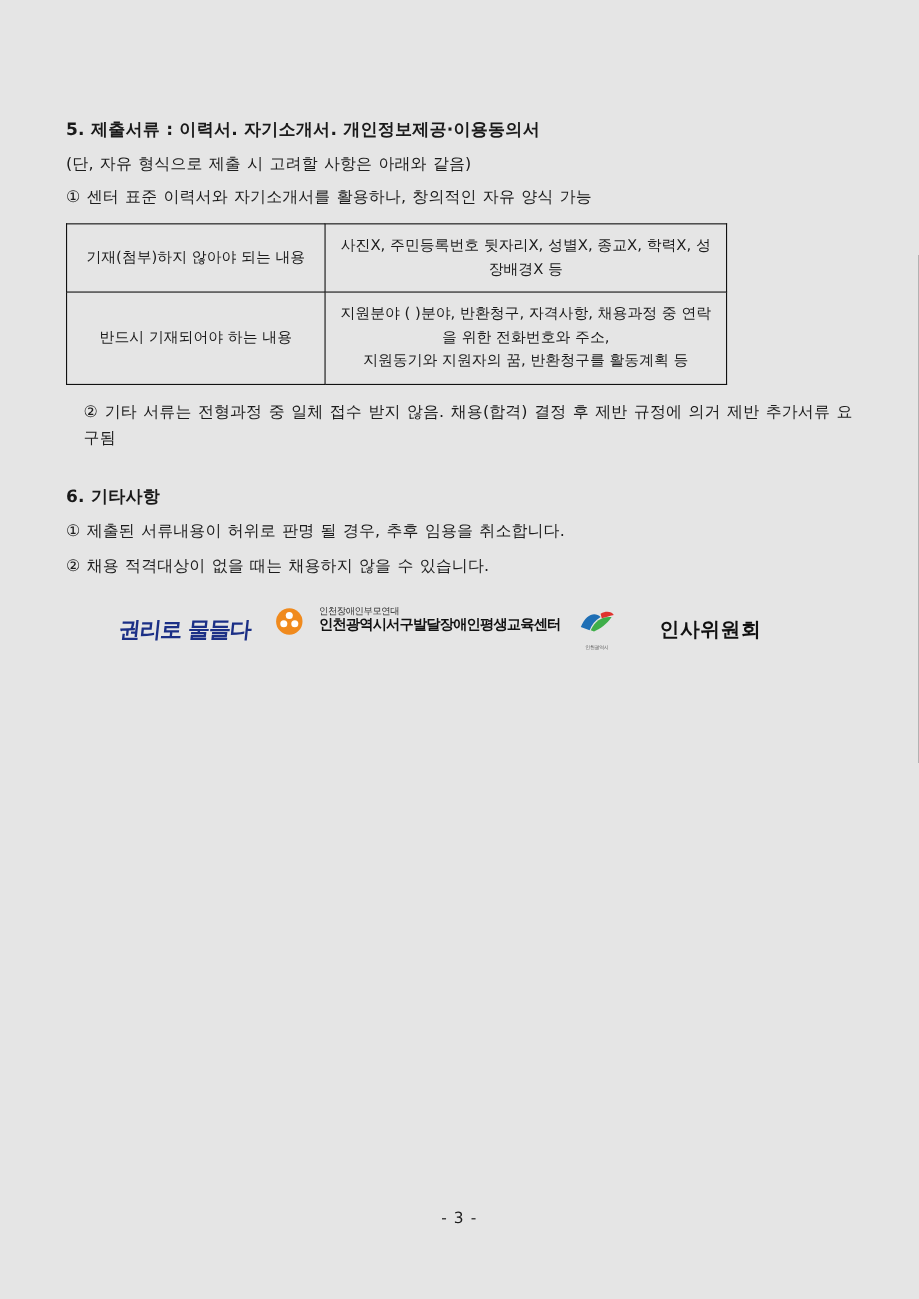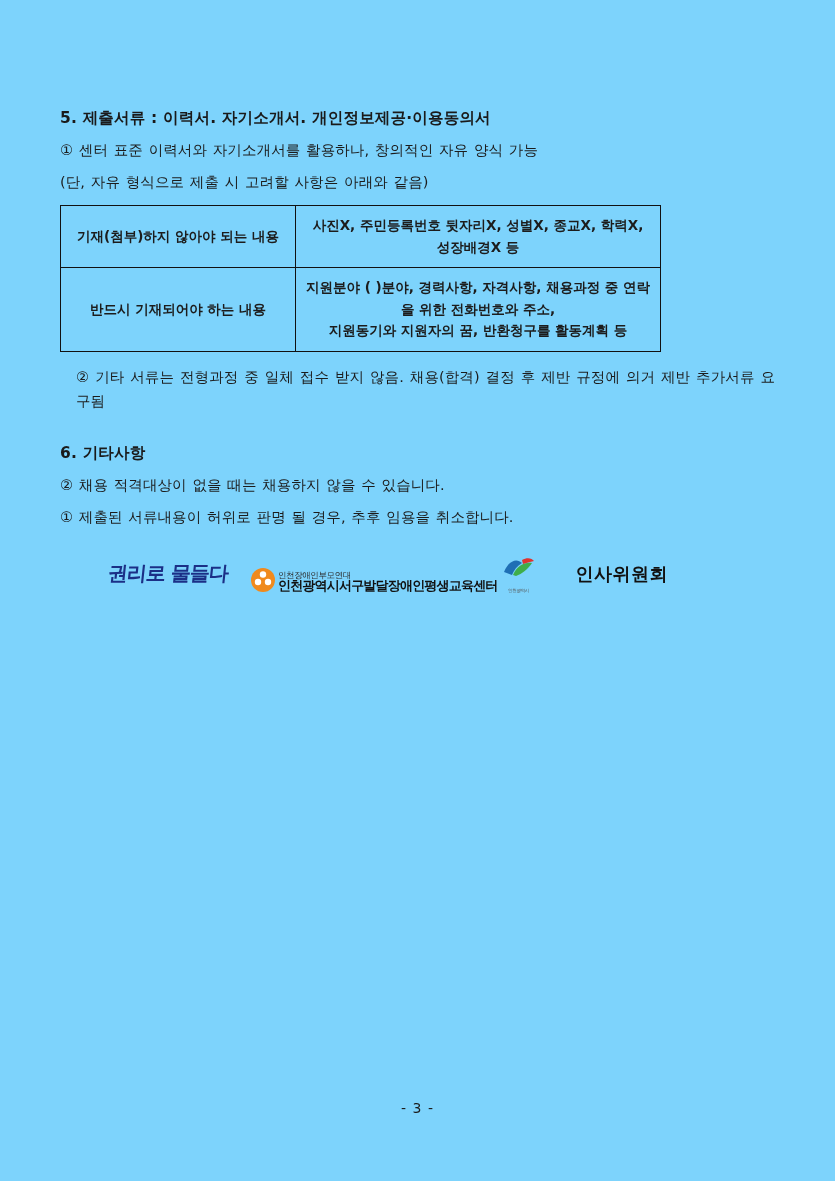--- a/index.html
+++ b/index.html
@@ -7,21 +7,21 @@
     padding: 0;
     background: #8a8a8a;
   }
   body {
     font-family: "DejaVu Sans", "Liberation Sans", sans-serif;
   }
   .page {
     position: relative;
     width: 835px;
     height: 1181px;
-    background: #7dd3fc;
+    background: #e5e5e5;
     margin: 0 auto;
     overflow: hidden;
     box-sizing: border-box;
   }
   .content {
     position: absolute;
     left: 60px;
     top: 108px;
     width: 715px;
   }
@@ -60,21 +60,20 @@
     word-spacing: 1px;
     text-align: justify;
   }
 
   
   table.doc-table {
     border-collapse: collapse;
     width: 601px;
     margin: 12px 0 14px 0;
     table-layout: fixed;
-    font-weight: bold;
   }
   table.doc-table td {
     border: 1px solid #111111;
     padding: 9px 8px;
     font-size: 13.5px;
     color: #1c1c1c;
     line-height: 1.6;
     vertical-align: middle;
     text-align: center;
   }
@@ -100,22 +99,22 @@
     font-size: 20px;
     font-weight: bold;
     color: #1b2f86;
     letter-spacing: -1px;
     transform: skewX(-6deg);
     font-family: "DejaVu Serif", "Liberation Serif", serif;
     white-space: nowrap;
   }
   .logo-center {
     display: flex;
-    align-items: flex-end;
-    gap: 2px;
+    align-items: flex-start;
+    gap: 14px;
   }
   .logo-mark {
     width: 26px;
     height: 26px;
     flex: 0 0 26px;
   }
   .logo-center-text {
     display: flex;
     flex-direction: column;
     line-height: 1.05;
@@ -170,47 +169,47 @@
   }
 </style>
 </head>
 <body>
 
 <div class="page">
   <div class="content">
 
     <h2 class="section-heading">5. 제출서류 : 이력서. 자기소개서. 개인정보제공·이용동의서</h2>
 
+    <p class="line tight">(단, 자유 형식으로 제출 시 고려할 사항은 아래와 같음)</p>
     <p class="line">① 센터 표준 이력서와 자기소개서를 활용하나, 창의적인 자유 양식 가능</p>
-    <p class="line tight">(단, 자유 형식으로 제출 시 고려할 사항은 아래와 같음)</p>
 
     <table class="doc-table">
       <tbody>
         <tr>
           <td class="col-label">기재(첨부)하지 않아야 되는 내용</td>
           <td class="col-value">
             <span class="cell-multiline">사진X, 주민등록번호 뒷자리X, 성별X, 종교X, 학력X, 성장배경X 등</span>
           </td>
         </tr>
         <tr>
           <td class="col-label">반드시 기재되어야 하는 내용</td>
           <td class="col-value">
-            <span class="cell-multiline">지원분야 (   )분야, 경력사항, 자격사항, 채용과정 중 연락을 위한 전화번호와 주소,</span>
+            <span class="cell-multiline">지원분야 (   )분야, 반환청구, 자격사항, 채용과정 중 연락을 위한 전화번호와 주소,</span>
             <span class="cell-multiline">지원동기와 지원자의 꿈, 반환청구를 활동계획 등</span>
           </td>
         </tr>
       </tbody>
     </table>
 
     <p class="para">② 기타 서류는 전형과정 중 일체 접수 받지 않음. 채용(합격) 결정 후 제반 규정에 의거 제반 추가서류 요구됨</p>
 
     <h2 class="section-heading second">6. 기타사항</h2>
 
+    <p class="line">① 제출된 서류내용이 허위로 판명 될 경우, 추후 임용을 취소합니다.</p>
     <p class="line">② 채용 적격대상이 없을 때는 채용하지 않을 수 있습니다.</p>
-    <p class="line">① 제출된 서류내용이 허위로 판명 될 경우, 추후 임용을 취소합니다.</p>
 
     <div class="logo-row">
 
       <span class="logo-hand">권리로 물들다</span>
 
       <span class="logo-center">
         <span class="logo-mark">
           <svg viewBox="0 0 26 26" width="26" height="26" aria-hidden="true">
             <circle cx="13" cy="13" r="12" fill="#f08a1d"></circle>
             <circle cx="13" cy="7.5" r="3.2" fill="#ffffff"></circle>

